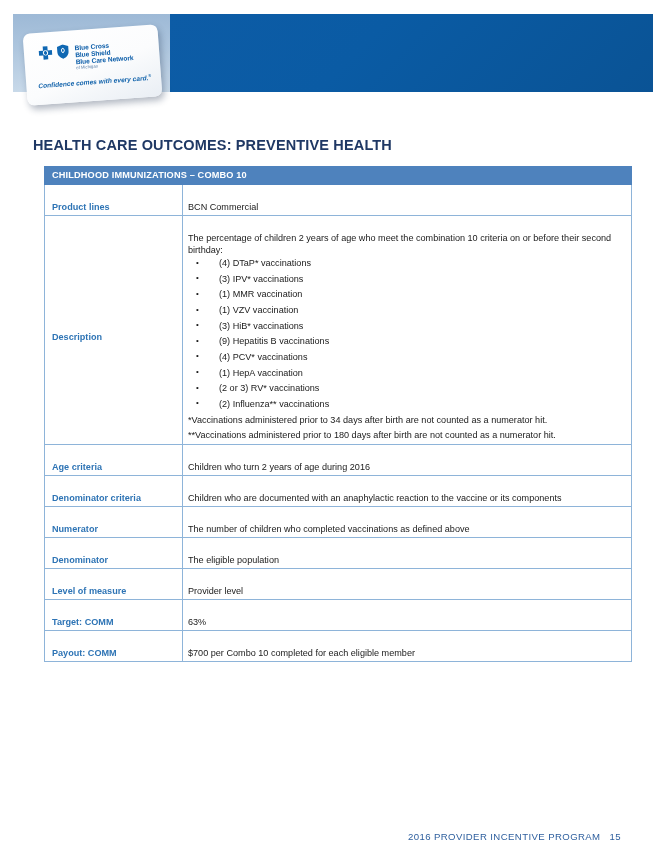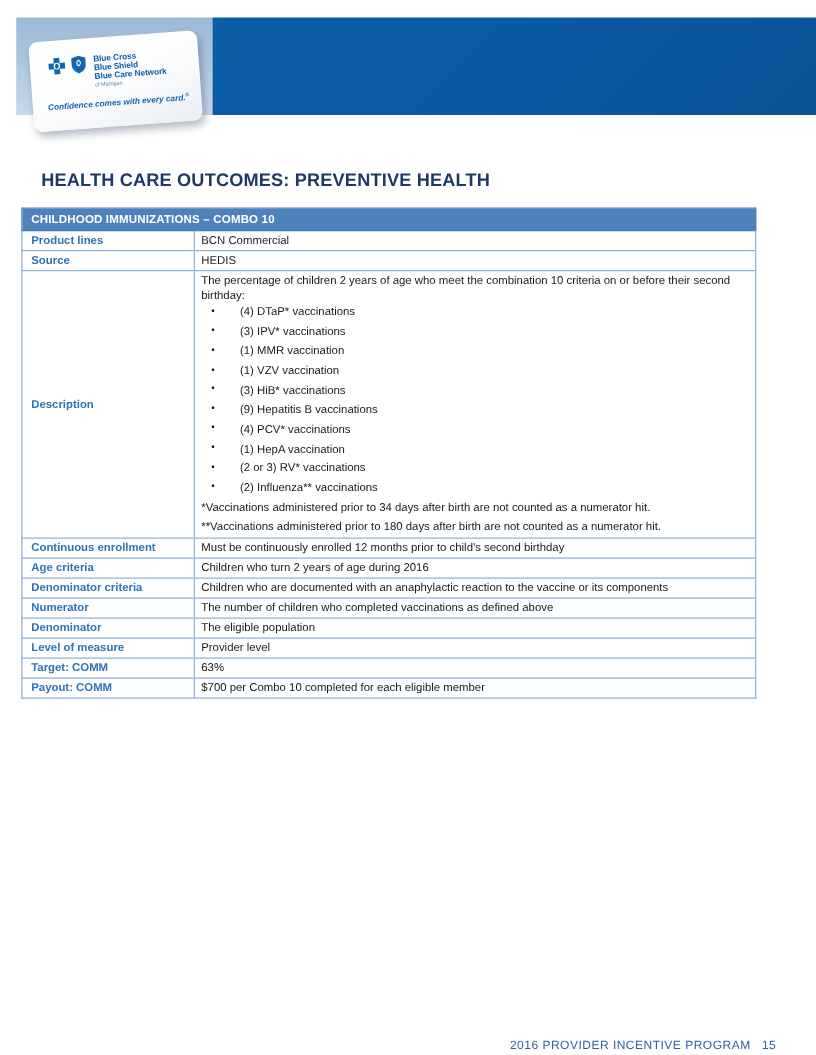--- a/index.html
+++ b/index.html
@@ -101,29 +101,29 @@
     font-size: 14.5px;
     font-weight: bold;
     color: #1f3864;
     letter-spacing: 0.15px;
     white-space: nowrap;
   }
 
   
   .measure-table {
     position: absolute;
-    left: 17px;
+    left: 44px;
     top: 166px;
     width: 588px;
     border-collapse: collapse;
     table-layout: fixed;
   }
   .measure-table td {
     border: 1px solid #8eb4d9;
-    padding: 1px 5px 2px 5px;
+    padding: 16px 5px 2px 5px;
     font-size: 9.1px;
     line-height: 1.32;
     vertical-align: top;
     background: #ffffff;
   }
   .tbl-header td {
     background: #4e82bd;
     border: 1px solid #4e82bd;
     color: #ffffff;
     font-size: 9.2px;
@@ -219,24 +219,20 @@
   <tbody>
     <tr class="tbl-header">
       <td colspan="2">CHILDHOOD IMMUNIZATIONS – COMBO 10</td>
     </tr>
 
     <tr>
       <td class="label-cell">Product lines</td>
       <td class="value-cell strong">BCN Commercial</td>
     </tr>
 
-    <tr>
-      <td class="label-cell">Source</td>
-      <td class="value-cell">HEDIS</td>
-    </tr>
 
     <tr>
       <td class="label-cell vmid">Description</td>
       <td class="value-cell">
         <div class="intro-line">The percentage of children 2 years of age who meet the combination 10 criteria on or before their second birthday:</div>
         <ul class="bullets">
           <li>(4) DTaP* vaccinations</li>
           <li>(3) IPV* vaccinations</li>
           <li>(1) MMR vaccination</li>
           <li>(1) VZV vaccination</li>
@@ -245,24 +241,20 @@
           <li>(4) PCV* vaccinations</li>
           <li>(1) HepA vaccination</li>
           <li>(2 or 3) RV* vaccinations</li>
           <li>(2) Influenza** vaccinations</li>
         </ul>
         <div class="footnote">*Vaccinations administered prior to 34 days after birth are not counted as a numerator hit.</div>
         <div class="footnote">**Vaccinations administered prior to 180 days after birth are not counted as a numerator hit.</div>
       </td>
     </tr>
 
-    <tr>
-      <td class="label-cell">Continuous enrollment</td>
-      <td class="value-cell">Must be continuously enrolled 12 months prior to child’s second birthday</td>
-    </tr>
 
     <tr>
       <td class="label-cell">Age criteria</td>
       <td class="value-cell">Children who turn 2 years of age during 2016</td>
     </tr>
 
     <tr>
       <td class="label-cell">Denominator criteria</td>
       <td class="value-cell">Children who are documented with an anaphylactic reaction to the vaccine or its components</td>
     </tr>

